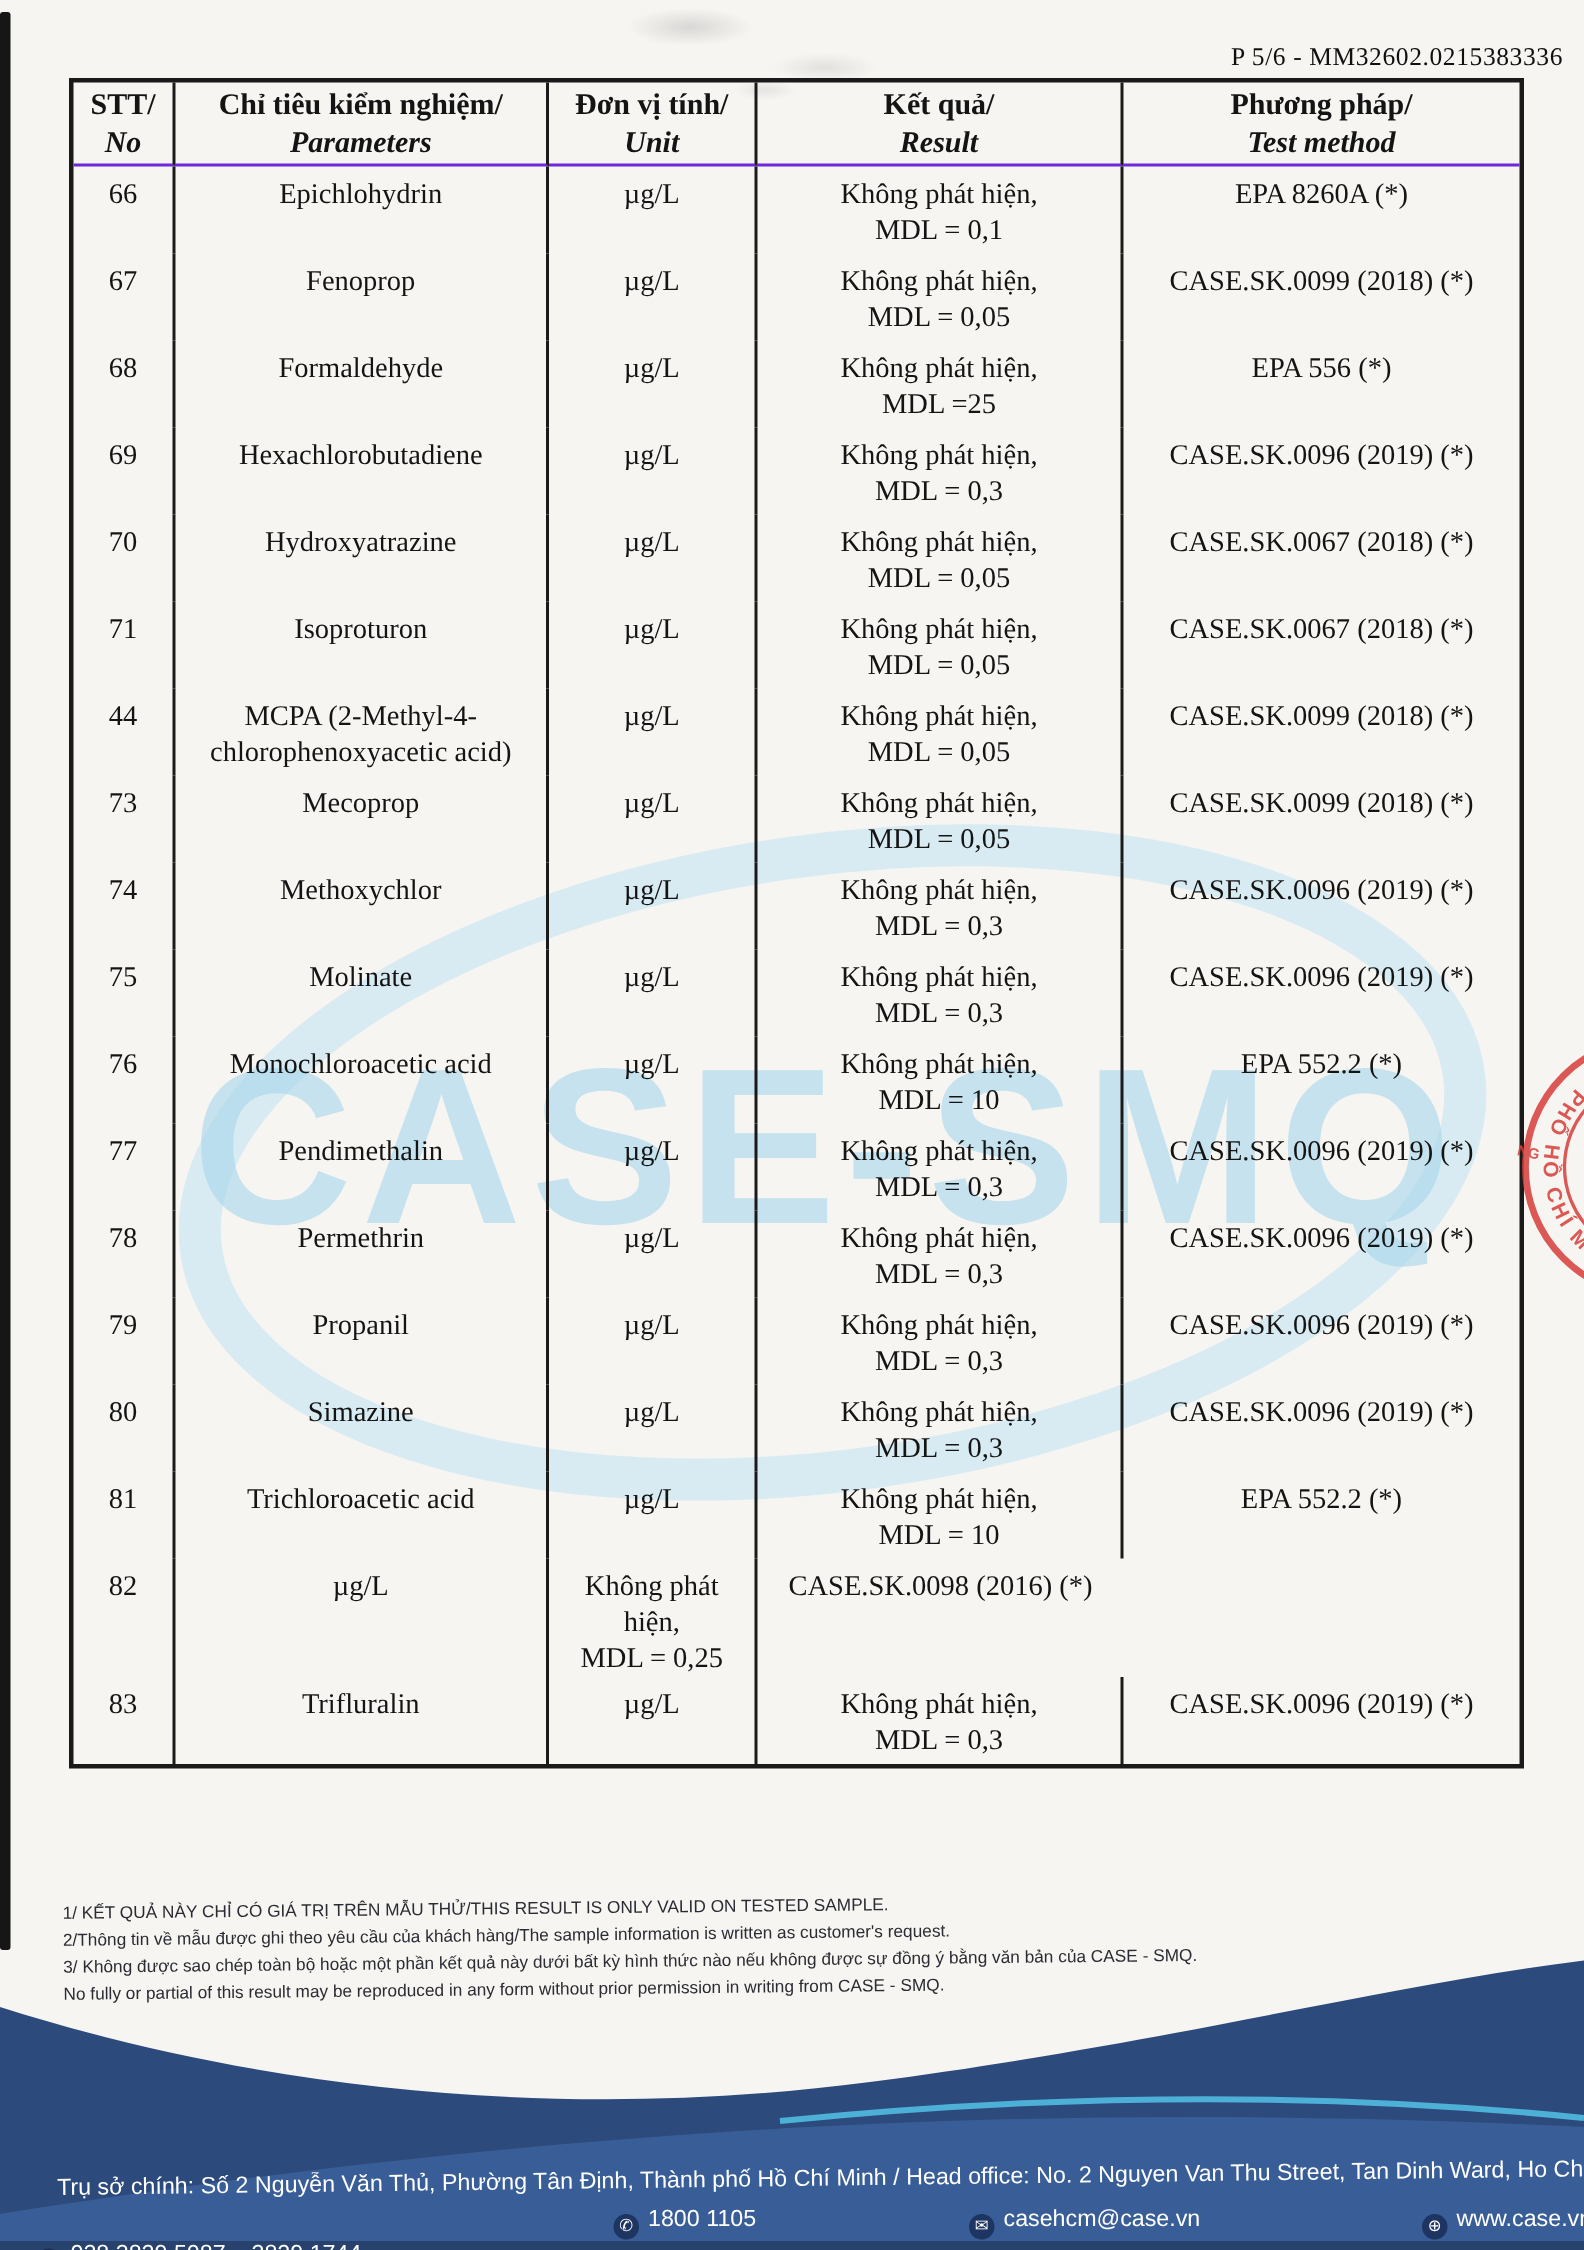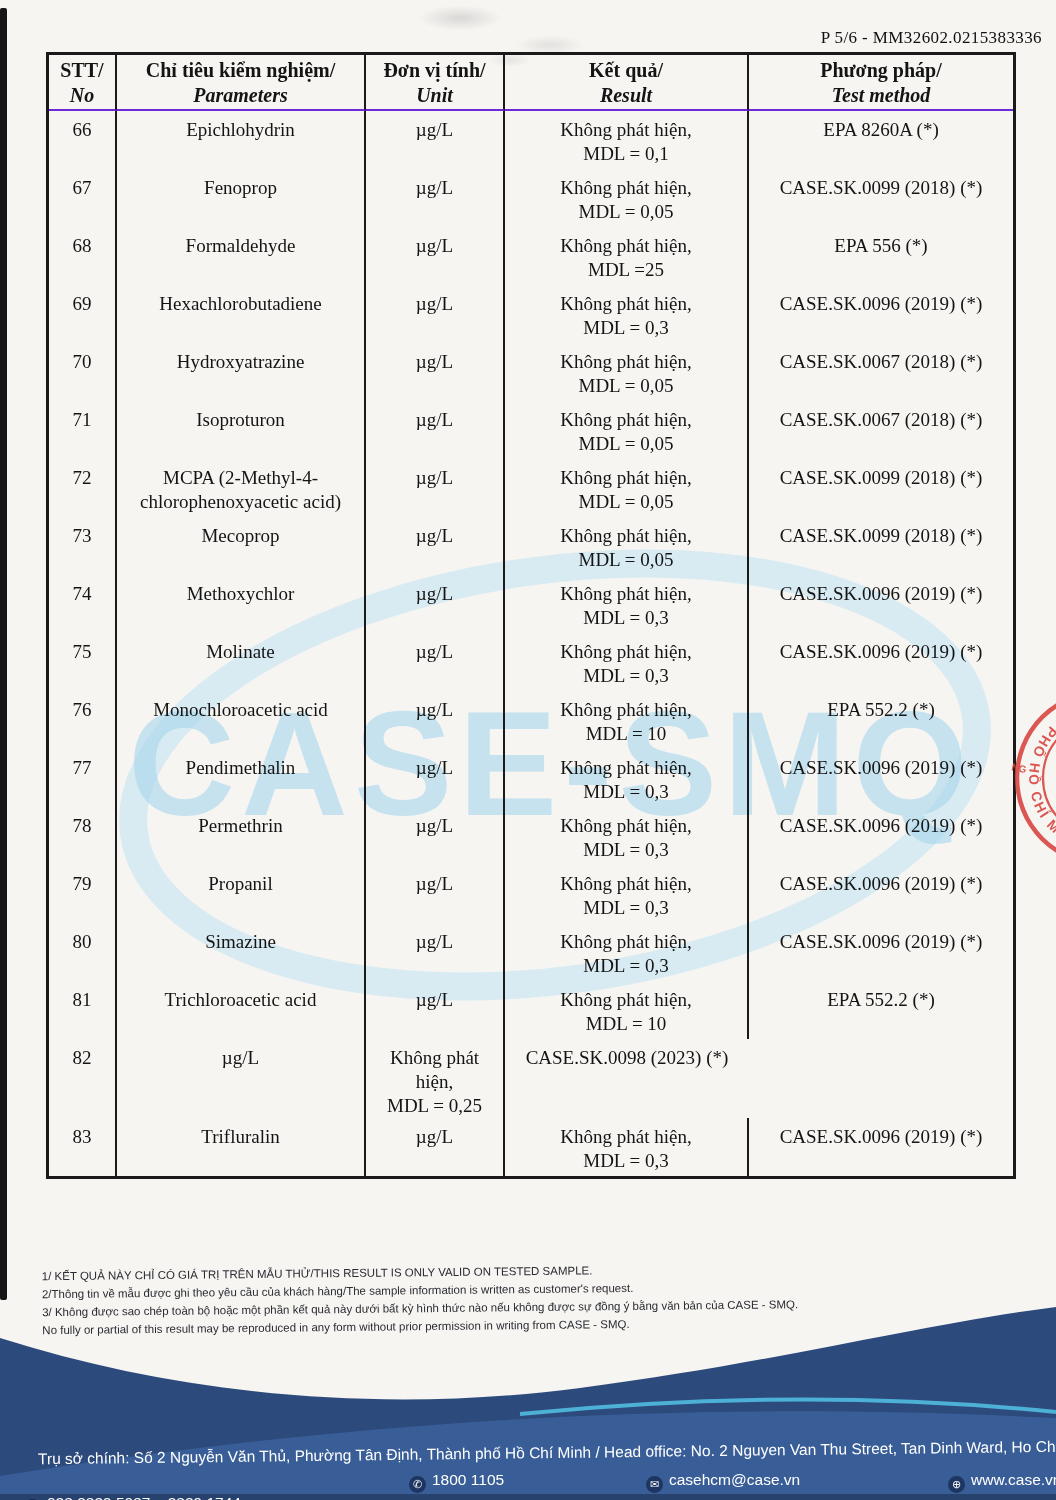--- a/index.html
+++ b/index.html
@@ -181,21 +181,21 @@
           <div class="tcell">71</div>
           <div class="tcell">Isoproturon</div>
           <div class="tcell">µg/L</div>
           <div class="tcell">
             <div>Không phát hiện,</div>
             <div>MDL = 0,05</div>
           </div>
           <div class="tcell">CASE.SK.0067 (2018) (*)</div>
         </div>
         <div class="trow">
-          <div class="tcell">72</div>
+          <div class="tcell">44</div>
           <div class="tcell">MCPA (2-Methyl-4-chlorophenoxyacetic acid)</div>
           <div class="tcell">µg/L</div>
           <div class="tcell">
             <div>Không phát hiện,</div>
             <div>MDL = 0,05</div>
           </div>
           <div class="tcell">CASE.SK.0099 (2018) (*)</div>
         </div>
         <div class="trow">
           <div class="tcell">73</div>
@@ -287,21 +287,21 @@
           </div>
           <div class="tcell">EPA 552.2 (*)</div>
         </div>
         <div class="trow">
           <div class="tcell">82</div>
           <div class="tcell">µg/L</div>
           <div class="tcell">
             <div>Không phát hiện,</div>
             <div>MDL = 0,25</div>
           </div>
-          <div class="tcell">CASE.SK.0098 (2023) (*)</div>
+          <div class="tcell">CASE.SK.0098 (2016) (*)</div>
         </div>
         <div class="trow">
           <div class="tcell">83</div>
           <div class="tcell">Trifluralin</div>
           <div class="tcell">µg/L</div>
           <div class="tcell">
             <div>Không phát hiện,</div>
             <div>MDL = 0,3</div>
           </div>
           <div class="tcell">CASE.SK.0096 (2019) (*)</div>

